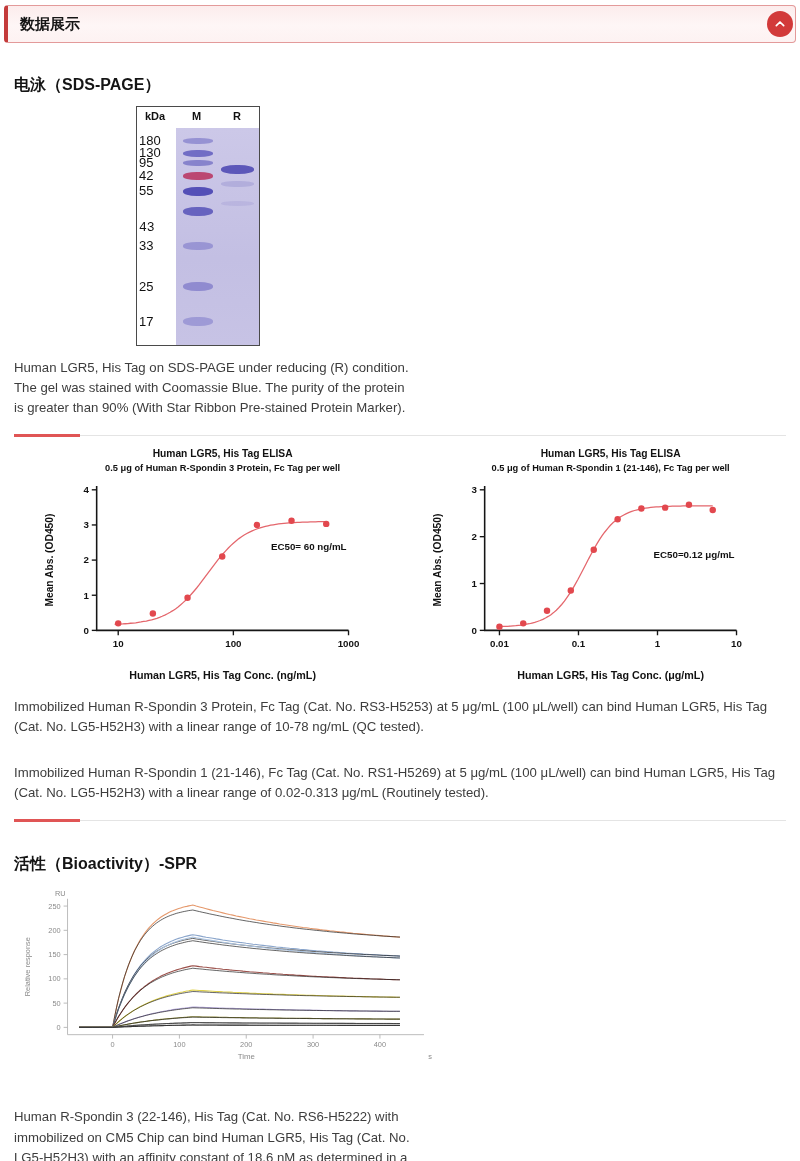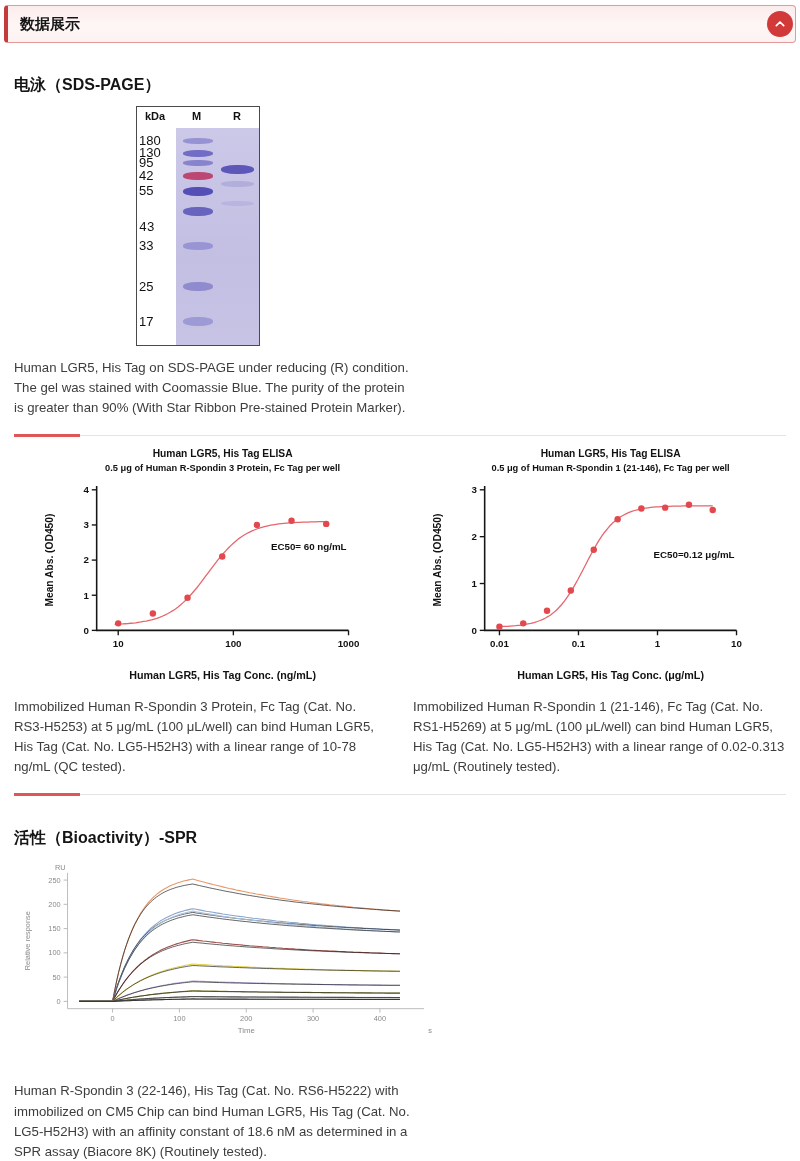--- a/index.html
+++ b/index.html
@@ -22,21 +22,21 @@
   .divider::before{content:"";position:absolute;left:0;top:0;width:66px;height:3px;background:#e05555;z-index:1;}
   
   .gel-fig{position:relative;margin-left:122px;width:124px;height:240px;background:#fff;border:1px solid #4a4a4a;box-sizing:border-box;padding-left:46px;}
   .gel-area{position:absolute;left:39px;top:21px;width:83px;height:217px;
     background:linear-gradient(180deg,#ccc8e8 0%,#c3bfe3 60%,#c7c3e5 100%);}
   .gel-head{position:absolute;top:3px;font-size:11px;font-weight:700;color:#111;}
   .gel-marker-label{position:absolute;left:2px;width:34px;text-align:left;font-size:13px;color:#111;}
   .gel-band{position:absolute;border-radius:45%;filter:blur(0.6px);}
   
   .charts-row{display:flex;justify-content:space-between;padding:0 26px;margin-top:4px;}
-  .captions-row{display:flex;gap:26px;margin-top:10px;}
+  .captions-row{display:flex;gap:26px;margin-top:10px;flex-direction:column;}
   .captions-row .caption{flex:1;}
   .spr-wrap{margin:8px 0 0 4px;}
   .caption.w4{width:404px;margin-top:26px;}
   svg text{font-family:"Liberation Sans",sans-serif;}
 </style>
 </head>
 <body>
 
 <div class="header-bar">
   <span class="header-title">数据展示</span>

